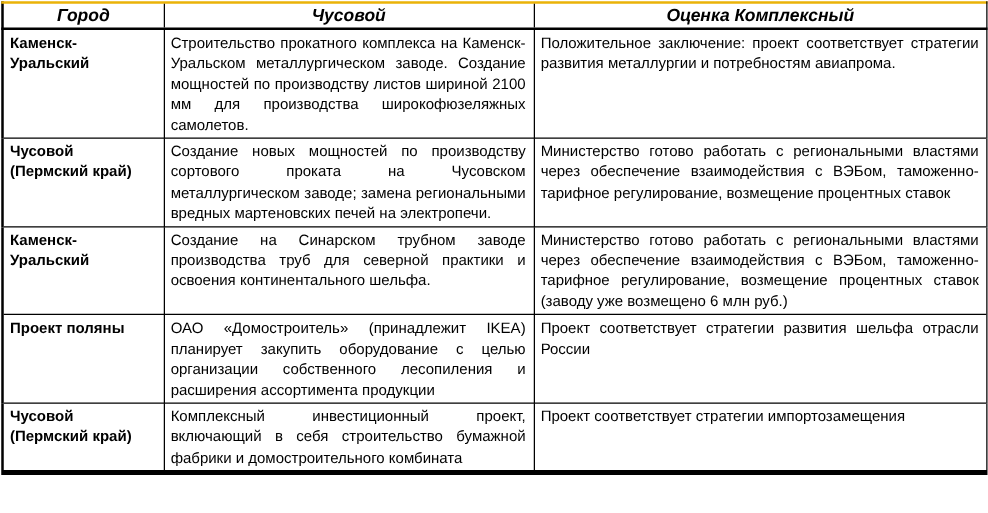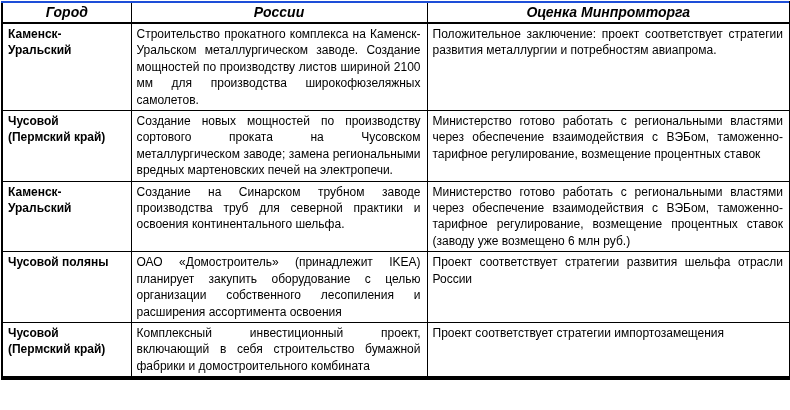--- a/index.html
+++ b/index.html
@@ -27,21 +27,21 @@
 
   .doc-table th, .doc-table td {
     border: 1px solid #000000;
     vertical-align: top;
     padding: 2px 6px 2px 5px;
     font-size: 12px;
     line-height: 16.4px;
     overflow: hidden;
   }
   
-  .doc-table tr:first-child th { border-top: 2px solid #1d4ed8; border-bottom: 2px solid #000; }
+  .doc-table tr:first-child th { border-top: 2px solid #eab308; border-bottom: 2px solid #000; }
   .doc-table th:first-child, .doc-table td:first-child { border-left: 2px solid #000; }
   .doc-table th:last-child,  .doc-table td:last-child  { border-right: 2px solid #000; }
   .doc-table tr:last-child td { border-bottom: 4px solid #000; }
 
   .doc-table th {
     font-weight: bold;
     font-style: italic;
     text-align: center;
     font-size: 14px;
     height: 17px;
@@ -67,22 +67,22 @@
 
 <table class="doc-table">
   <colgroup>
     <col class="c-city">
     <col class="c-project">
     <col class="c-assess">
   </colgroup>
   <tbody>
     <tr>
       <th>Город</th>
-      <th>России</th>
-      <th>Оценка Минпромторга</th>
+      <th>Чусовой</th>
+      <th>Оценка Комплексный</th>
     </tr>
 
     <tr class="r0">
       <td class="city-cell">Каменск-Уральский</td>
       <td class="project-cell">Строительство прокатного комплекса на Каменск-Уральском металлургическом заводе. Создание мощностей по производству листов шириной 2100 мм для производства широкофюзеляжных самолетов.</td>
       <td class="assess-cell">Положительное заключение: проект соответствует стратегии развития металлургии и потребностям авиапрома.</td>
     </tr>
 
     <tr class="r1">
       <td class="city-cell">Чусовой (Пермский край)</td>
@@ -90,22 +90,22 @@
       <td class="assess-cell">Министерство готово работать с региональными властями через обеспечение взаимодействия с ВЭБом, таможенно-тарифное регулирование, возмещение процентных ставок</td>
     </tr>
 
     <tr class="r2">
       <td class="city-cell">Каменск-Уральский</td>
       <td class="project-cell">Создание на Синарском трубном заводе производства труб для северной практики и освоения континентального шельфа.</td>
       <td class="assess-cell">Министерство готово работать с региональными властями через обеспечение взаимодействия с ВЭБом, таможенно-тарифное регулирование, возмещение процентных ставок (заводу уже возмещено 6 млн руб.)</td>
     </tr>
 
     <tr class="r3">
-      <td class="city-cell">Чусовой поляны</td>
-      <td class="project-cell">ОАО «Домостроитель» (принадлежит IKEA) планирует закупить оборудование с целью организации собственного лесопиления и расширения ассортимента освоения</td>
+      <td class="city-cell">Проект поляны</td>
+      <td class="project-cell">ОАО «Домостроитель» (принадлежит IKEA) планирует закупить оборудование с целью организации собственного лесопиления и расширения ассортимента продукции</td>
       <td class="assess-cell">Проект соответствует стратегии развития шельфа отрасли России</td>
     </tr>
 
     <tr class="r4">
       <td class="city-cell">Чусовой (Пермский край)</td>
       <td class="project-cell">Комплексный инвестиционный проект, включающий в себя строительство бумажной фабрики и домостроительного комбината</td>
       <td class="assess-cell">Проект соответствует стратегии импортозамещения</td>
     </tr>
 
   </tbody>

